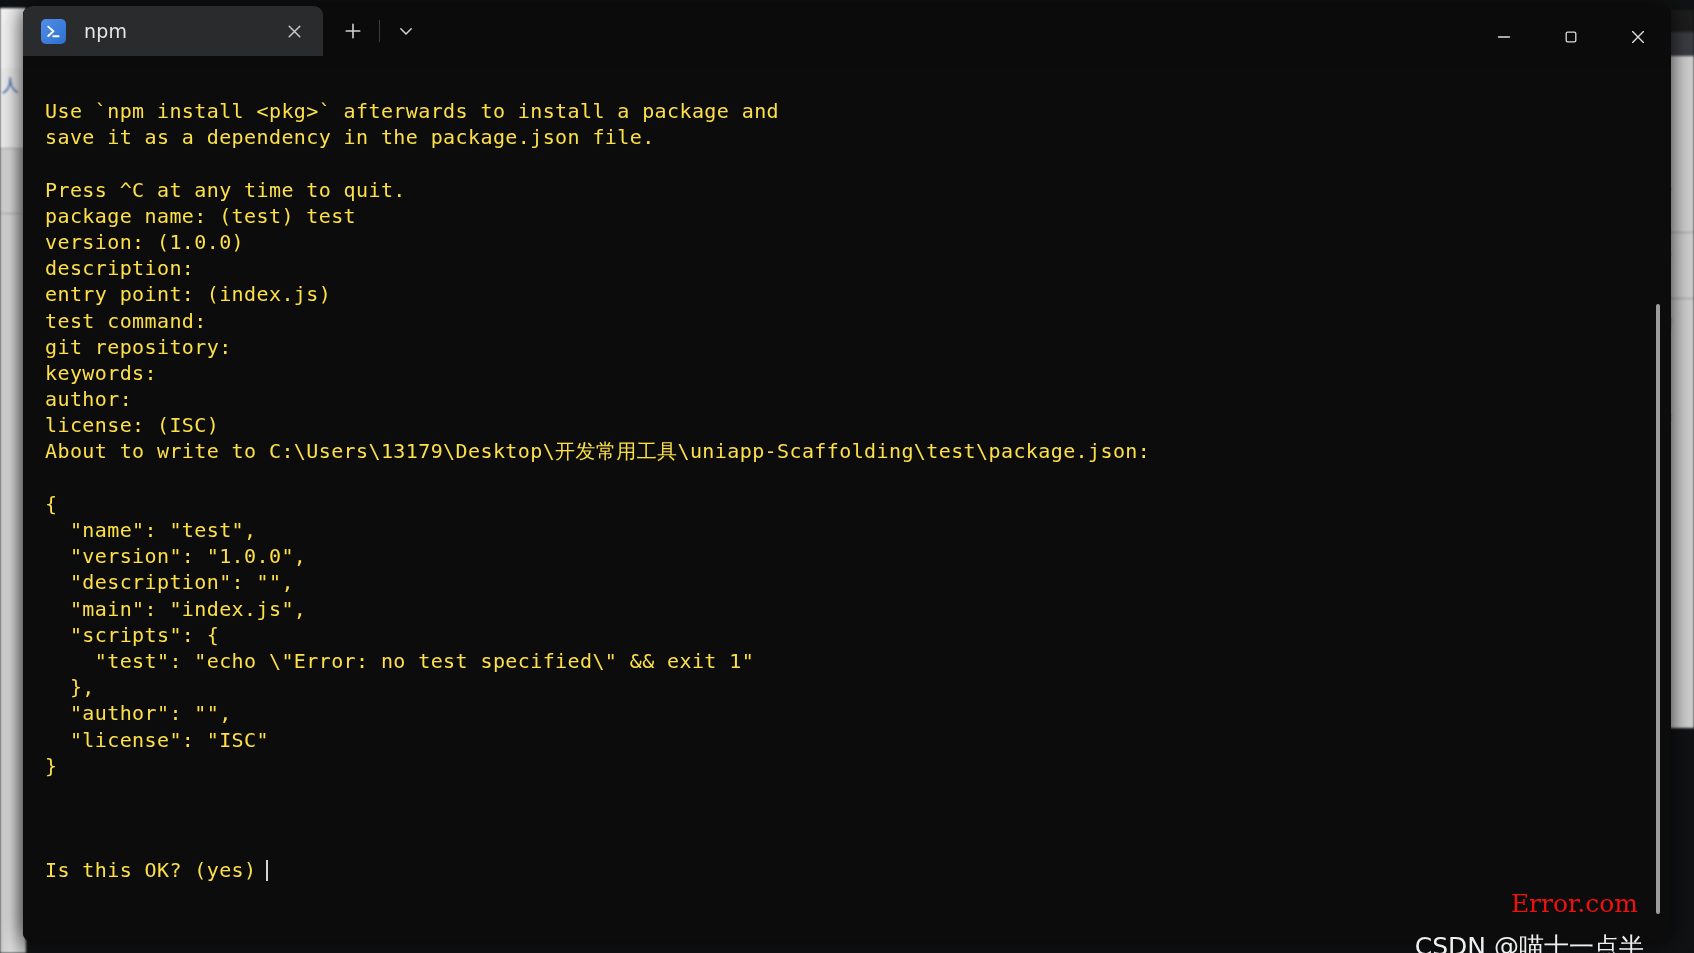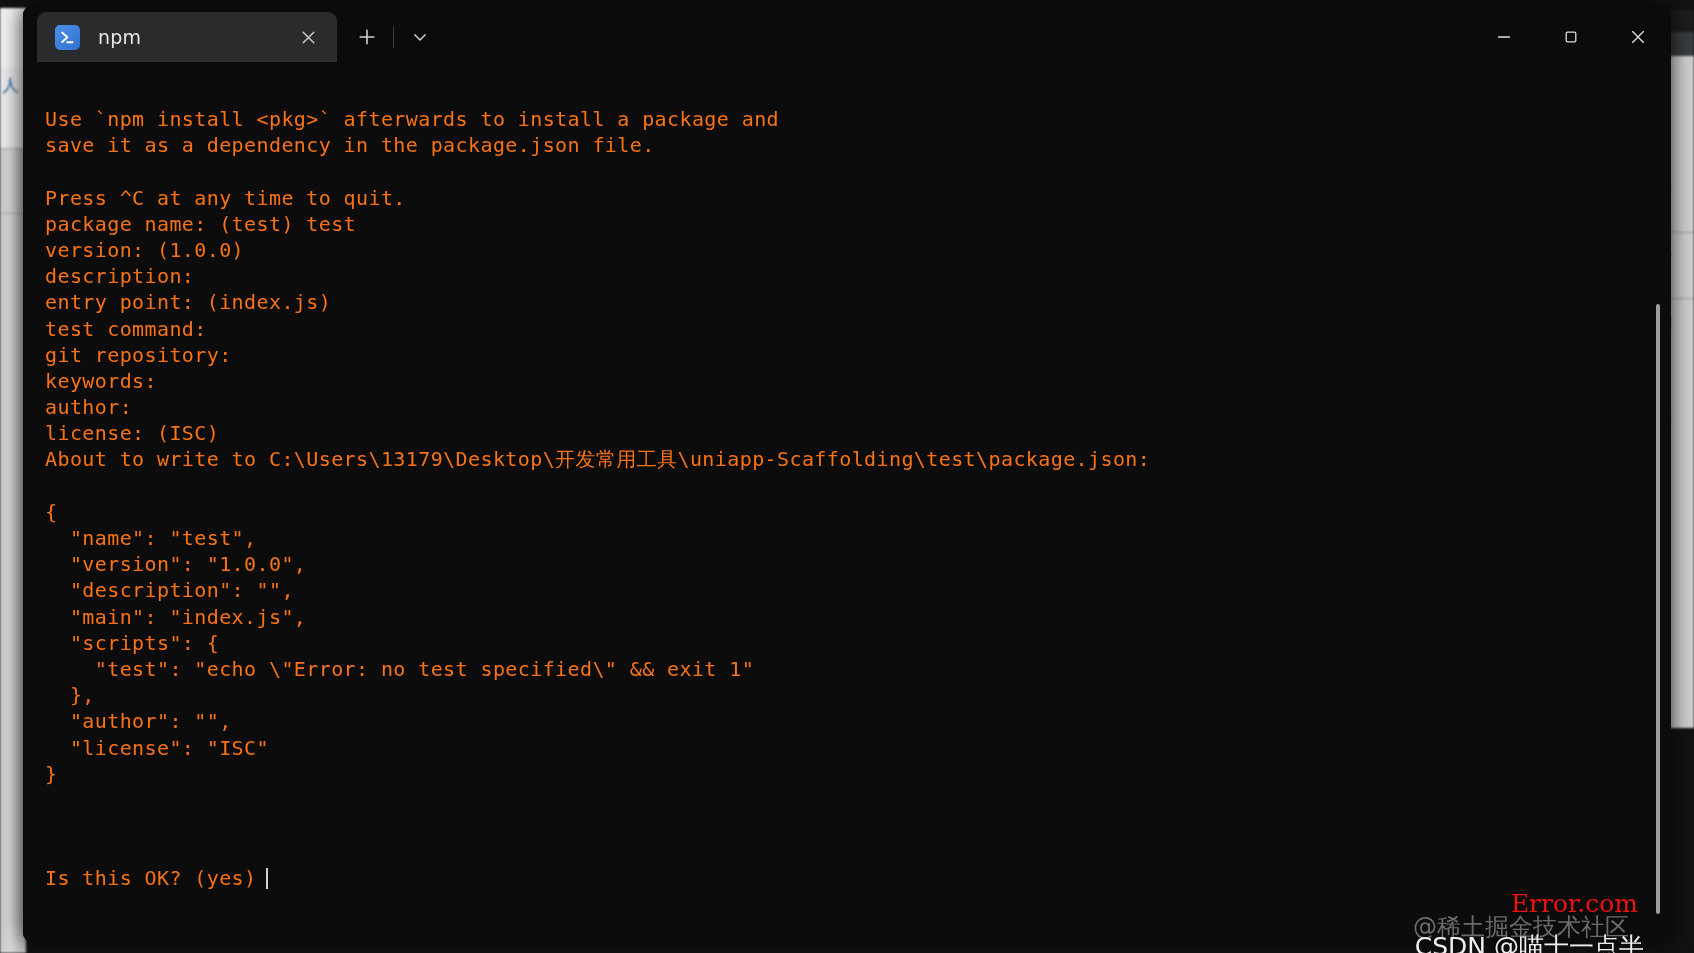--- a/index.html
+++ b/index.html
@@ -96,23 +96,22 @@
   
   #title-bar {
     position: relative;
     height: 62px;
     background: #0b0b0b;
     display: flex;
     align-items: flex-end;
   }
   .tab-strip {
     display: flex;
-    align-items: center;
+    align-items: flex-start;
     height: 100%;
-    padding-left: 14px;
   }
   .tab {
     display: flex;
     align-items: center;
     height: 50px;
     min-width: 300px;
     padding: 0 14px 0 18px;
     background: #2a2b2c;
     border-radius: 9px 9px 0 0;
     box-sizing: border-box;
@@ -176,27 +175,26 @@
   #terminal-body {
     position: relative;
     height: 874px;
     background: #0c0c0c;
     overflow: hidden;
   }
   #console-output {
     position: absolute;
     left: 22px; top: 30px;
     right: 40px;
-    color: #f97316;
+    color: #fde047;
     font-family: "DejaVu Sans Mono", monospace;
     font-size: 20px;
     line-height: 26.2px;
     white-space: pre;
     letter-spacing: 0.4px;
-    margin-top: 8px;
   }
   .line { height: 26.2px; }
   .cursor {
     display: inline-block;
     width: 2px;
     height: 21px;
     background: #d4d4d4;
     vertical-align: -4px;
     margin-left: 9px;
   }
@@ -335,16 +333,15 @@
     <div id="terminal-body">
       <div id="console-output"><div class="line">Use `npm install &lt;pkg&gt;` afterwards to install a package and</div><div class="line">save it as a dependency in the package.json file.</div><div class="line">&nbsp;</div><div class="line">Press ^C at any time to quit.</div><div class="line">package name: (test) test</div><div class="line">version: (1.0.0)</div><div class="line">description:</div><div class="line">entry point: (index.js)</div><div class="line">test command:</div><div class="line">git repository:</div><div class="line">keywords:</div><div class="line">author:</div><div class="line">license: (ISC)</div><div class="line">About to write to C:\Users\13179\Desktop\开发常用工具\uniapp-Scaffolding\test\package.json:</div><div class="line">&nbsp;</div><div class="line">{</div><div class="line">  "name": "test",</div><div class="line">  "version": "1.0.0",</div><div class="line">  "description": "",</div><div class="line">  "main": "index.js",</div><div class="line">  "scripts": {</div><div class="line">    "test": "echo \"Error: no test specified\" &amp;&amp; exit 1"</div><div class="line">  },</div><div class="line">  "author": "",</div><div class="line">  "license": "ISC"</div><div class="line">}</div><div class="line">&nbsp;</div><div class="line">&nbsp;</div><div class="line">&nbsp;</div><div class="line"><span>Is this OK? (yes)</span><span class="cursor"></span></div></div>
 
       <div id="term-scrollbar">
         <div id="term-scroll-thumb"></div>
       </div>
     </div>
   </div>
 
   <div class="wm" id="wm-yuucn">Error.com</div>
-  <div class="wm" id="wm-juejin">@稀土掘金技术社区</div>
   <div class="wm" id="wm-csdn">CSDN @喵十一点半</div>
 
 </div>
 
 </body></html>

